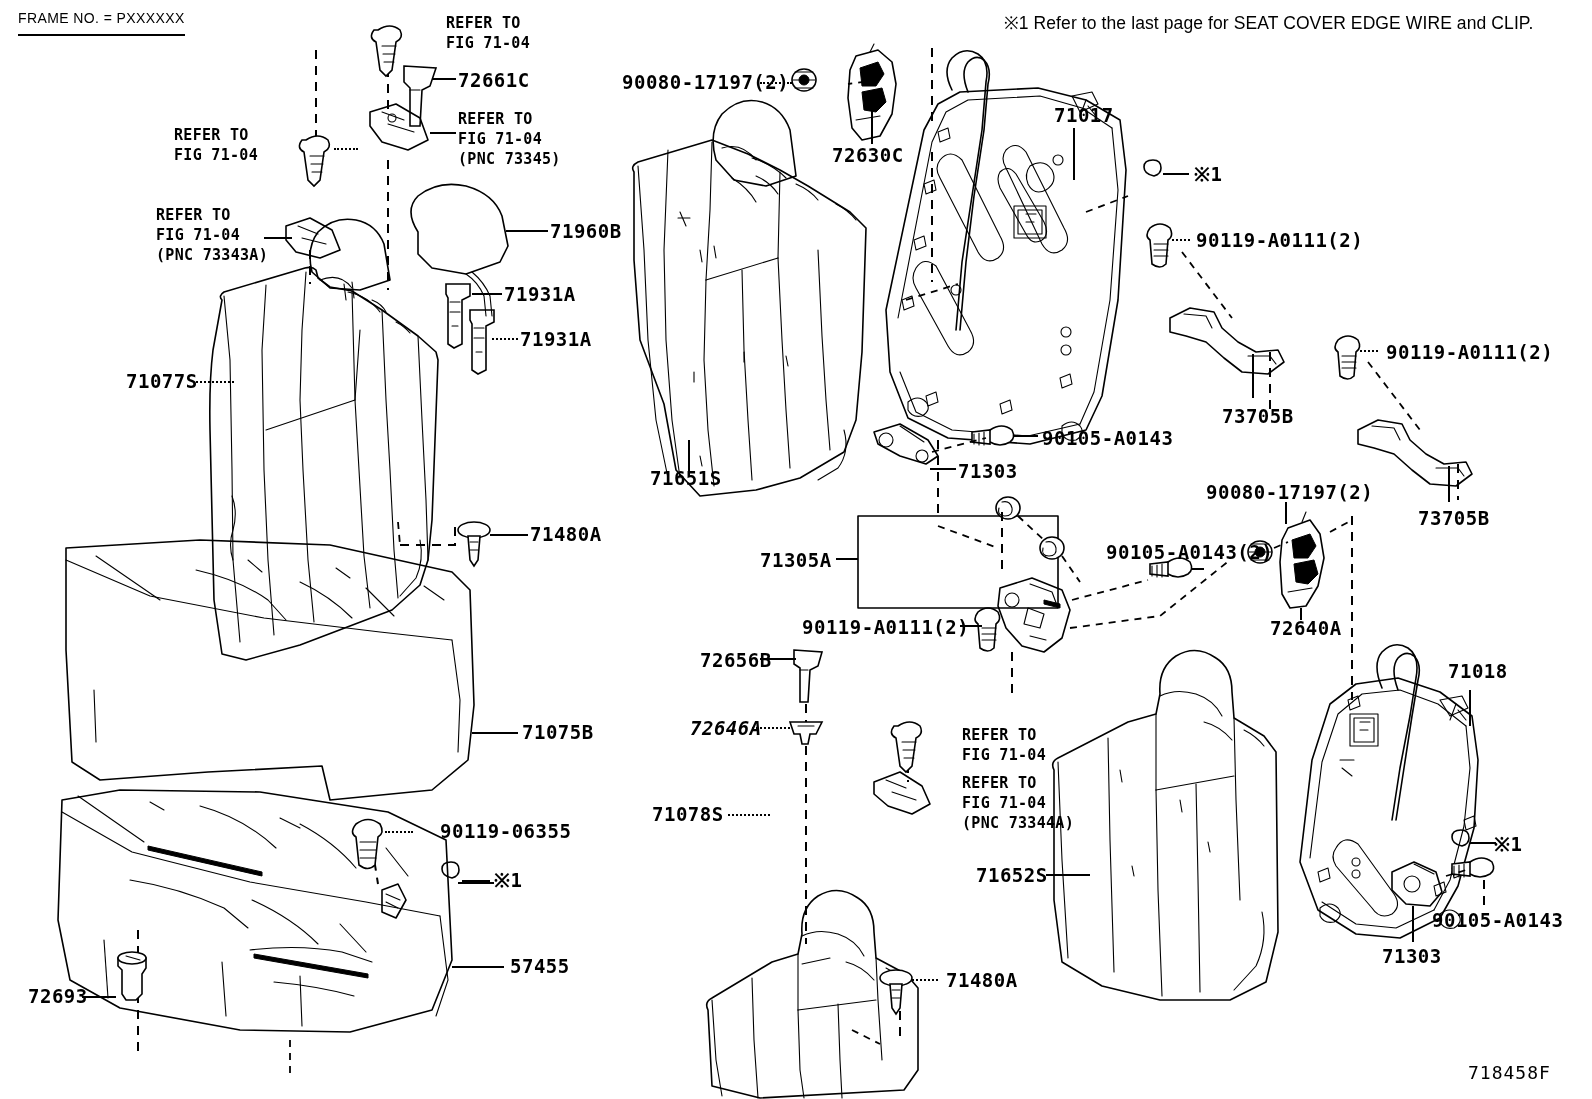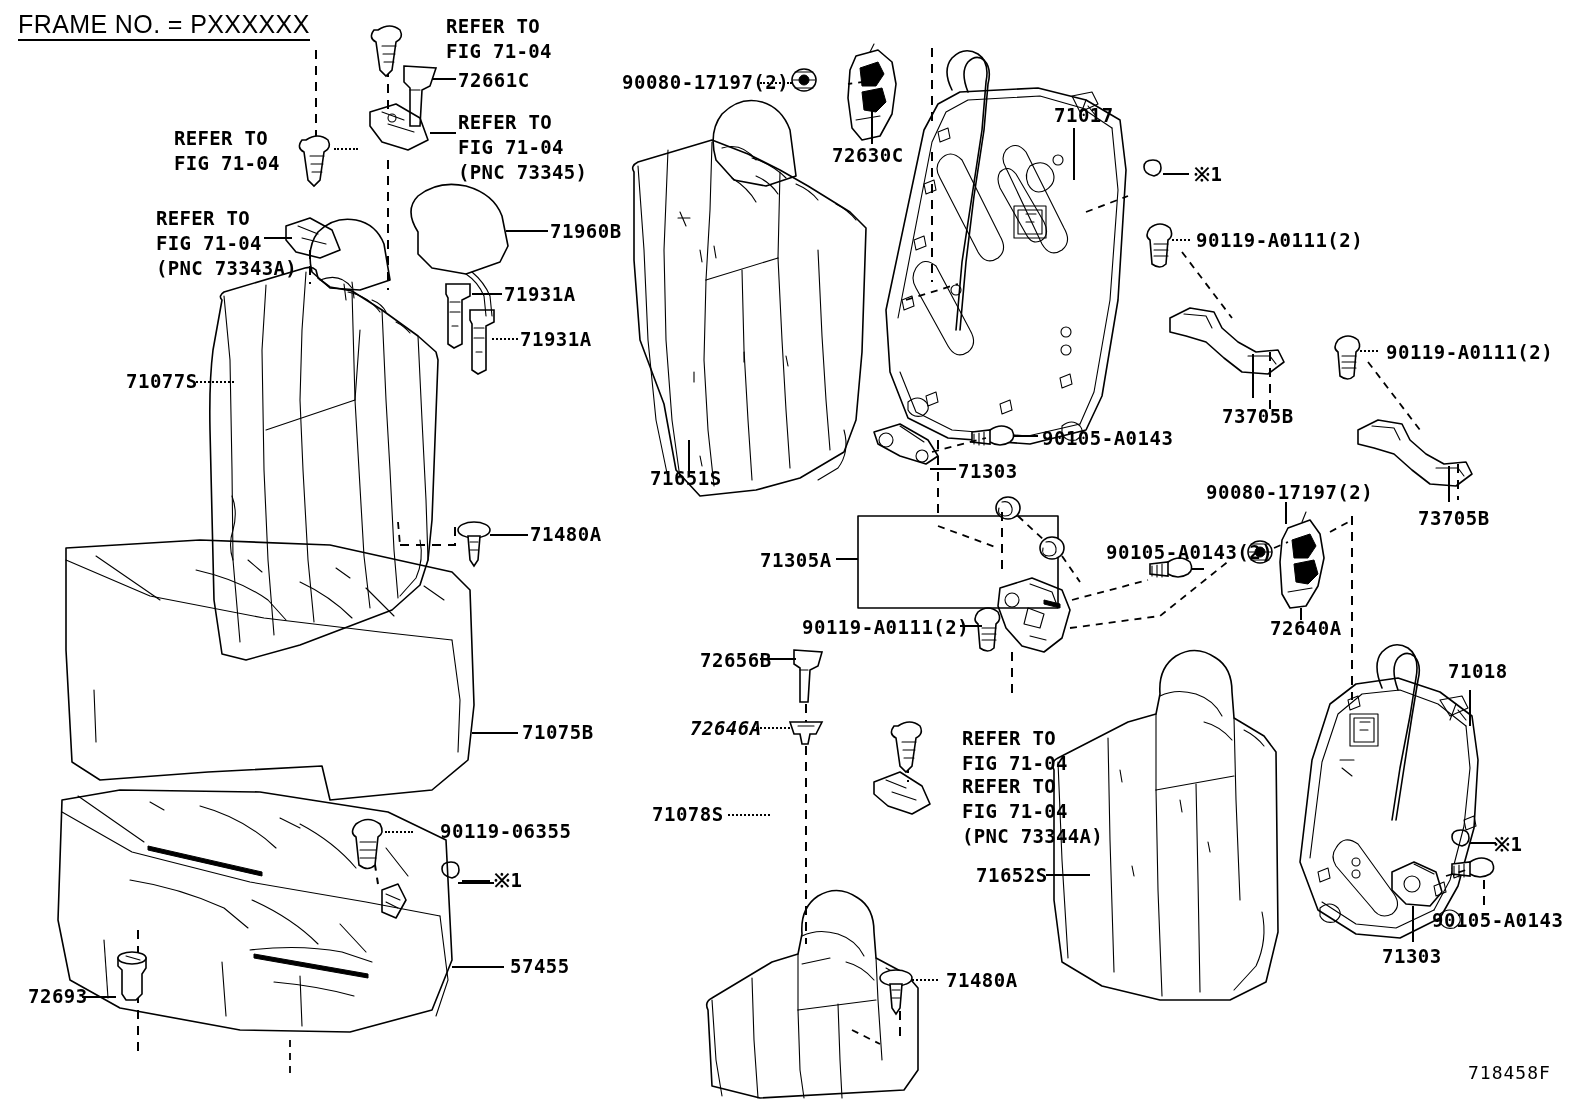--- a/index.html
+++ b/index.html
@@ -4,23 +4,23 @@
 <style>
   html,body{margin:0;padding:0;background:#ffffff;}
   body{width:1592px;height:1099px;position:relative;overflow:hidden;
        font-family:"Liberation Sans",sans-serif;color:#000;}
   #sheet{position:absolute;left:0;top:0;width:1592px;height:1099px;background:#fff;}
 
   
   .lbl{position:absolute;font-family:"DejaVu Sans Mono","Liberation Mono",monospace;
        font-weight:bold;font-size:19px;letter-spacing:0.5px;white-space:pre;line-height:1.28;}
   .refer{position:absolute;font-family:"DejaVu Sans Mono","Liberation Mono",monospace;
-         font-weight:bold;font-size:19px;line-height:1.32;white-space:pre;letter-spacing:0.3px;}
-  .frameno{position:absolute;font-family:"Liberation Sans",sans-serif;font-size:25px;
-           letter-spacing:0.4px;white-space:pre;border-bottom:2px solid #000;padding-bottom:0;}
+         font-weight:bold;font-size:15px;line-height:1.32;white-space:pre;letter-spacing:0.3px;}
+  .frameno{position:absolute;font-family:"Liberation Sans",sans-serif;font-size:14px;
+           letter-spacing:0.4px;white-space:pre;border-bottom:2px solid #000;padding-bottom:8px;}
   .note{position:absolute;font-family:"Liberation Sans",sans-serif;font-size:17.5px;
         white-space:pre;letter-spacing:0.1px;}
   .sheetcode{position:absolute;font-family:"DejaVu Sans Mono","Liberation Mono",monospace;
              font-size:18px;letter-spacing:1px;white-space:pre;}
 
   
   .ld{position:absolute;background:#000;}
   .ldh{height:2px;}
   .ldv{width:2px;}
   .ldd{position:absolute;height:0;border-top:2px dotted #000;}
@@ -537,20 +537,21 @@
   <div class="ldd" style="left:912px;top:979px;width:26px;"></div>
   <div class="ld ldv" style="left:1469px;top:690px;height:36px;"></div>
   <div class="ld ldv" style="left:1412px;top:906px;height:36px;"></div>
   <div class="ld ldh" style="left:1470px;top:842px;width:26px;"></div>
   <div class="ld ldh" style="left:458px;top:882px;width:36px;"></div>
   <div class="ldd" style="left:334px;top:148px;width:24px;"></div>
   <div class="ld ldh" style="left:264px;top:237px;width:28px;"></div>
   <div class="ld ldh" style="left:430px;top:132px;width:26px;"></div>
 
   <div class="frameno" style="left:18px;top:10px;">FRAME NO. = PXXXXXX</div>
+  <div class="note" style="left:1004px;top:10px;">※1 Refer to the last page for SEAT COVER EDGE WIRE and CLIP.</div>
   <div class="sheetcode" style="left:1468px;top:1062px;">718458F</div>
 
   <div class="refer" style="left:446px;top:14px;">REFER TO
 FIG 71-04</div>
   <div class="refer" style="left:458px;top:110px;">REFER TO
 FIG 71-04
 (PNC 73345)</div>
   <div class="refer" style="left:174px;top:126px;">REFER TO
 FIG 71-04</div>
   <div class="refer" style="left:156px;top:206px;">REFER TO

